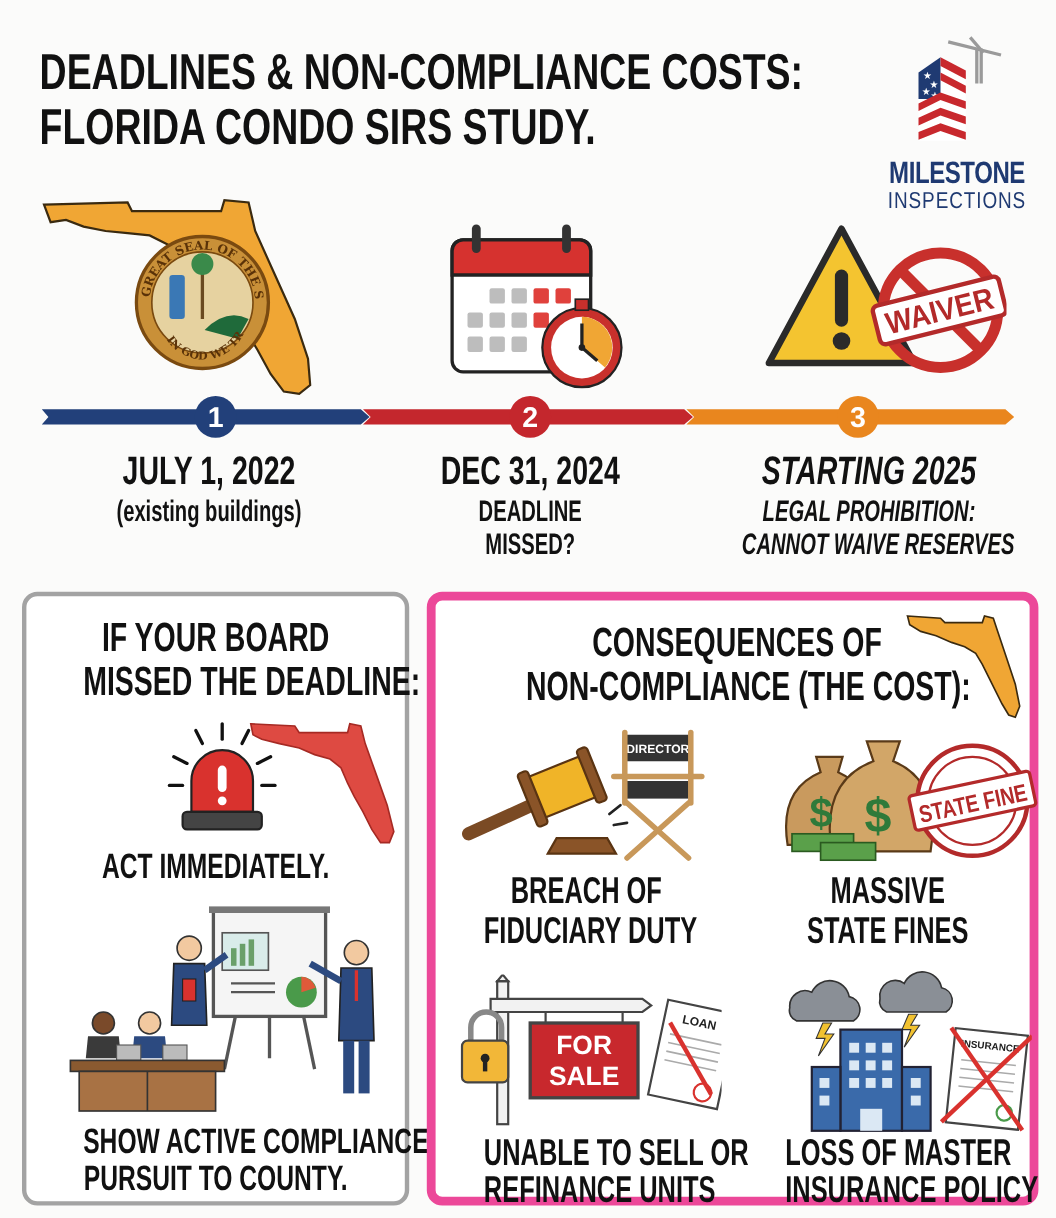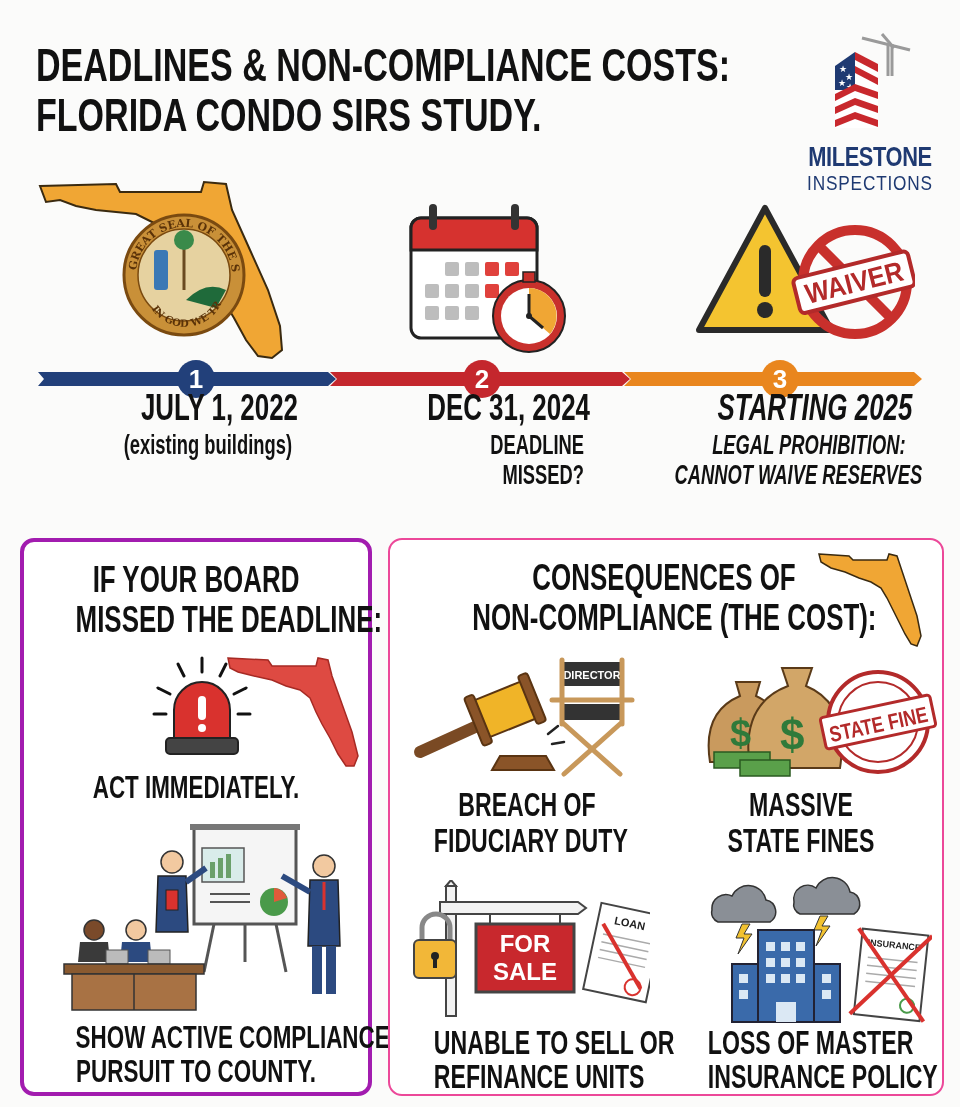--- a/index.html
+++ b/index.html
@@ -33,29 +33,29 @@
   .icon-abs { position: absolute; }
 
   
   .timeline { position: absolute; left: 38px; top: 360px; width: 884px; height: 40px; }
   .step-circle {
     position: absolute; top: 0; width: 38px; height: 38px; border-radius: 50%;
     color: #fff; font-weight: 700; font-size: 26px; line-height: 38px; text-align: center;
   }
 
   
-  .tl-label { position: absolute; top: 388px; text-align: right; font-weight: 700; color: #111; }
+  .tl-label { position: absolute; top: 408px; text-align: center; font-weight: 700; color: #111; }
   .tl-date { font-size: 36px; line-height: 40px; transform: scaleX(0.72); transform-origin: center top; white-space: nowrap; }
   .tl-sub { font-size: 27px; line-height: 30px; transform: scaleX(0.68); transform-origin: center top; white-space: nowrap; margin-top: 2px; }
   .tl-sub.normal { font-weight: 700; text-transform: none; }
 
   
   .panel { position: absolute; background: #fff; border-radius: 14px; }
-  .panel-left { left: 20px; top: 538px; width: 352px; height: 558px; border: 4px solid #a21caf; }
-  .panel-right { left: 388px; top: 538px; width: 556px; height: 558px; border: 2px solid #ec4899; }
+  .panel-left { left: 20px; top: 538px; width: 352px; height: 558px; border: 4px solid #a3a3a3; }
+  .panel-right { left: 388px; top: 538px; width: 556px; height: 558px; border: 8px solid #ec4899; }
 
   .panel-heading {
     position: absolute; text-align: center; font-weight: 700; color: #111;
     font-size: 37px; line-height: 40px; white-space: nowrap;
     transform: scaleX(0.70); transform-origin: center top;
   }
   .panel-text {
     position: absolute; text-align: center; font-weight: 700; color: #111;
     font-size: 32px; line-height: 34px; white-space: nowrap;
     transform: scaleX(0.70); transform-origin: center top;

